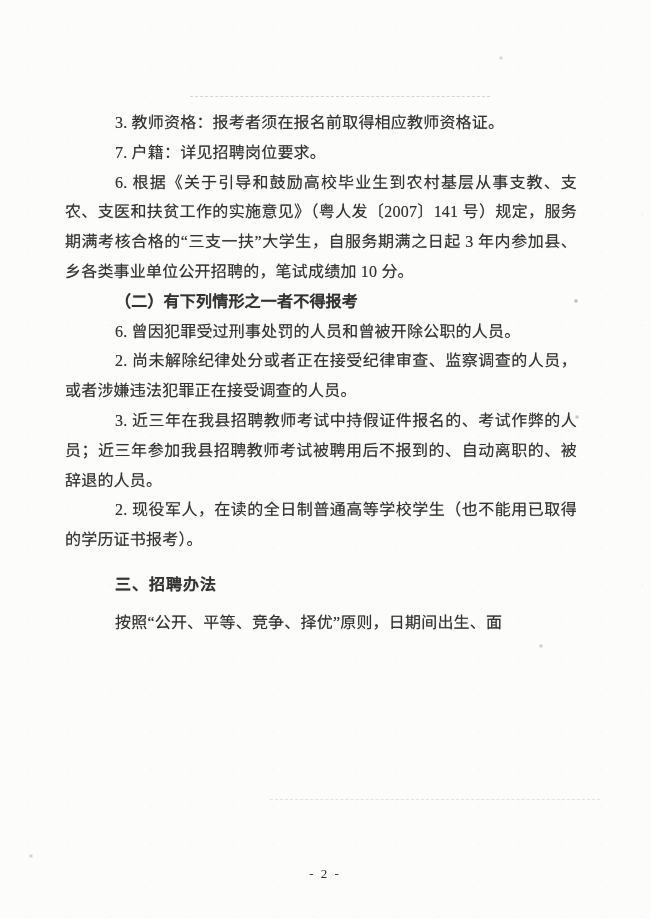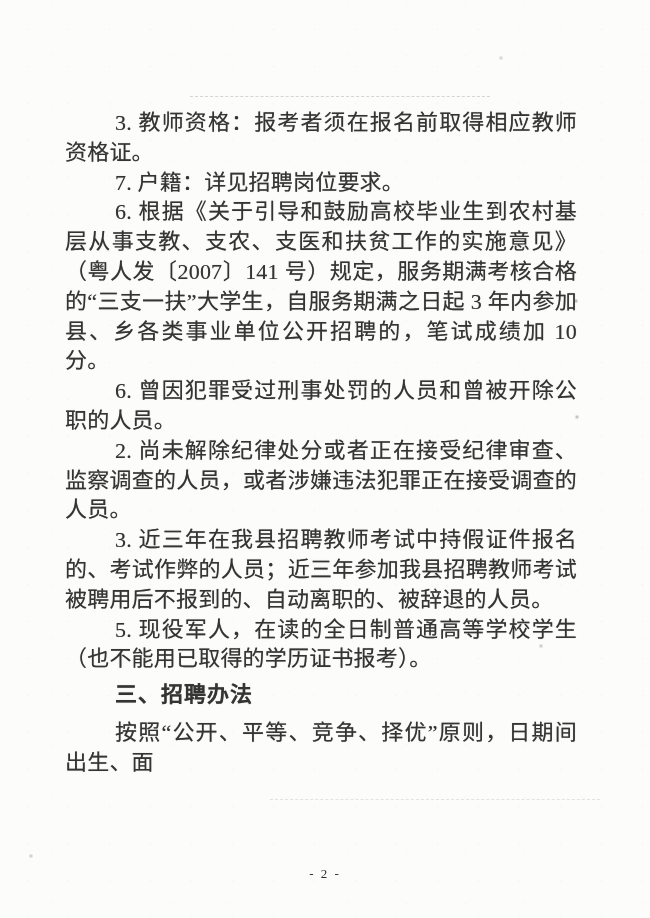--- a/index.html
+++ b/index.html
@@ -24,34 +24,34 @@
   .content {
     position: absolute;
     top: 108px;
     left: 65px;
     width: 512px;
     color: #343434;
     text-shadow: 0 0 0.7px rgba(52,52,52,0.55);
   }
   .para {
     margin: 0;
-    font-size: 22px;
+    font-size: 16px;
     line-height: 29.8px;
     letter-spacing: 0.2px;
     text-align: justify;
     text-indent: 50px;
     word-break: break-all;
   }
   .para.heading-kai {
     font-weight: 700;
   }
   .para.heading-hei {
     font-weight: 700;
     font-family: "Liberation Sans", "DejaVu Sans", sans-serif;
-    margin-top: 6px;
+    margin-top: 15px;
     margin-bottom: 8px;
     letter-spacing: 1px;
   }
   .page-number {
     position: absolute;
     left: 0;
     right: 0;
     top: 866px;
     text-align: center;
     font-size: 13px;
@@ -92,23 +92,24 @@
 </style>
 </head>
 <body>
 
 <div class="page">
   <div class="artifact-line artifact-top"></div>
   <div class="content">
       <p class="para body">3. 教师资格：报考者须在报名前取得相应教师资格证。</p>
       <p class="para body">7. 户籍：详见招聘岗位要求。</p>
       <p class="para body">6. 根据《关于引导和鼓励高校毕业生到农村基层从事支教、支农、支医和扶贫工作的实施意见》（粤人发〔2007〕141 号）规定，服务期满考核合格的“三支一扶”大学生，自服务期满之日起 3 年内参加县、乡各类事业单位公开招聘的，笔试成绩加 10 分。</p>
+      <p class="para heading-kai">（二）有下列情形之一者不得报考</p>
       <p class="para body">6. 曾因犯罪受过刑事处罚的人员和曾被开除公职的人员。</p>
       <p class="para body">2. 尚未解除纪律处分或者正在接受纪律审查、监察调查的人员，或者涉嫌违法犯罪正在接受调查的人员。</p>
       <p class="para body">3. 近三年在我县招聘教师考试中持假证件报名的、考试作弊的人员；近三年参加我县招聘教师考试被聘用后不报到的、自动离职的、被辞退的人员。</p>
-      <p class="para body">5. 现役军人，在读的全日制普通高等学校学生（也不能用已取得的学历证书报考）。</p>
+      <p class="para body">2. 现役军人，在读的全日制普通高等学校学生（也不能用已取得的学历证书报考）。</p>
       <p class="para heading-hei">三、招聘办法</p>
       <p class="para body">按照“公开、平等、竞争、择优”原则，日期间出生、面</p>
     </div>
   <div class="artifact-line artifact-mid"></div>
   <div class="specks"></div>
   <div class="page-number">- 2 -</div>
 </div>
 
 </body></html>

